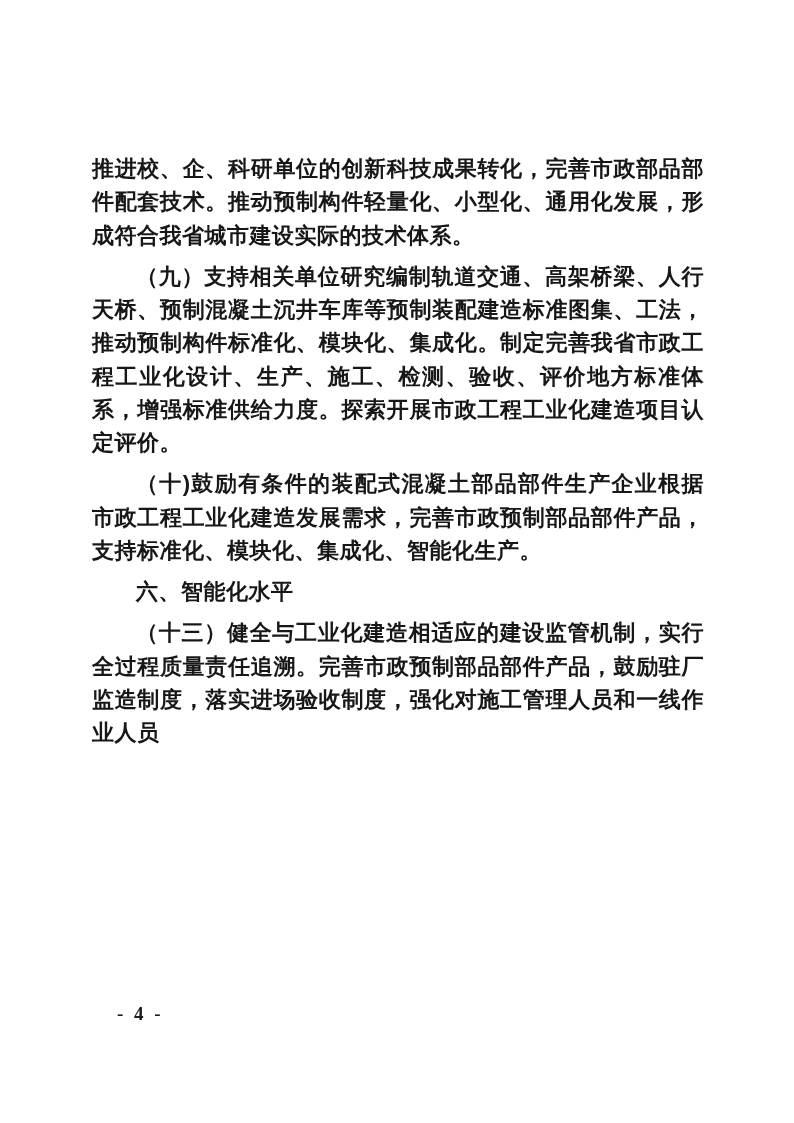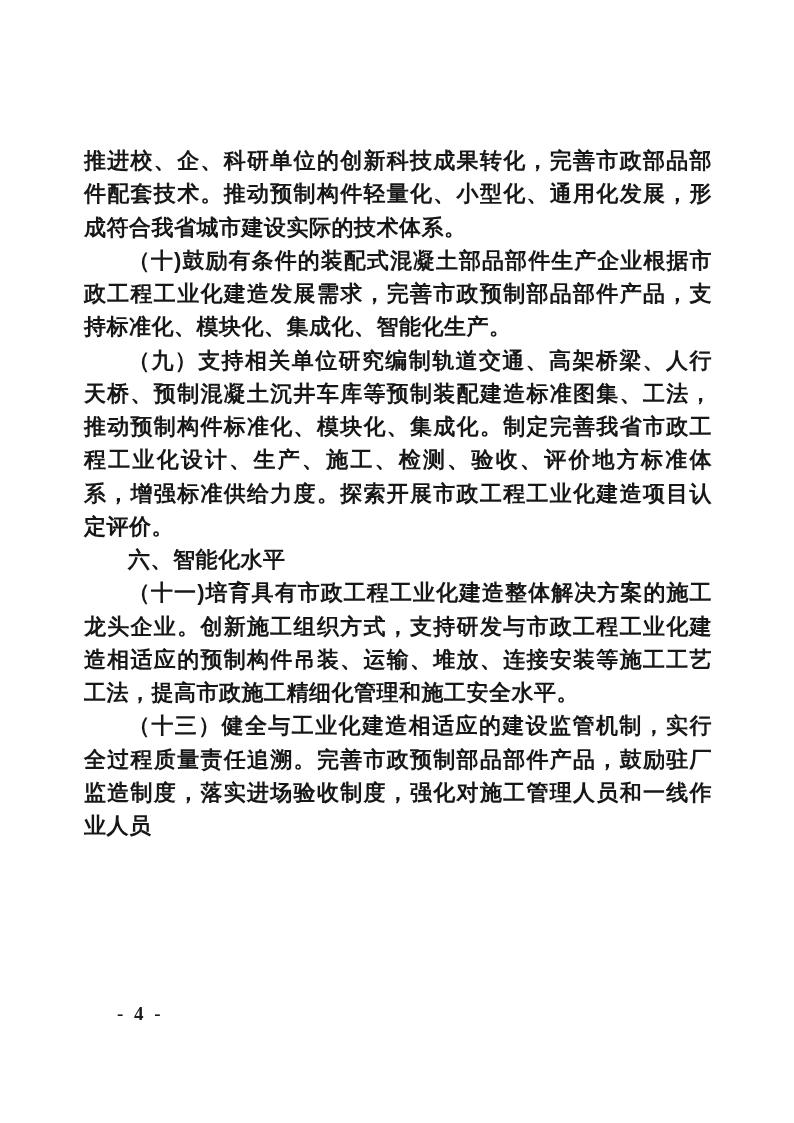--- a/index.html
+++ b/index.html
@@ -22,21 +22,21 @@
     width: 628px;
     color: #171717;
     font-size: 22px;
     line-height: 33.25px;
     font-weight: 600;
     text-align: justify;
     letter-spacing: 0.5px;
     word-break: break-all;
   }
   .para {
-    margin: 0;
+    margin: 8px;
     padding: 0;
     text-indent: 2em;
   }
   .para.no-indent {
     text-indent: 0;
   }
   .para.heading {
     text-align: left;
   }
   .page-number {
@@ -49,20 +49,19 @@
     letter-spacing: 3px;
     font-family: "Liberation Serif", serif;
   }
 </style>
 </head>
 <body>
 
 <div class="page">
   <div class="content">
     <p class="para no-indent">推进校、企、科研单位的创新科技成果转化，完善市政部品部件配套技术。推动预制构件轻量化、小型化、通用化发展，形成符合我省城市建设实际的技术体系。</p>
+    <p class="para">（九）支持相关单位研究编制轨道交通、高架桥梁、人行天桥、预制混凝土沉井车库等预制装配建造标准图集、工法，推动预制构件标准化、模块化、集成化。制定完善我省市政工程工业化设计、生产、施工、检测、验收、评价地方标准体系，增强标准供给力度。探索开展市政工程工业化建造项目认定评价。</p>
     <p class="para">（十)鼓励有条件的装配式混凝土部品部件生产企业根据市政工程工业化建造发展需求，完善市政预制部品部件产品，支持标准化、模块化、集成化、智能化生产。</p>
-    <p class="para">（九）支持相关单位研究编制轨道交通、高架桥梁、人行天桥、预制混凝土沉井车库等预制装配建造标准图集、工法，推动预制构件标准化、模块化、集成化。制定完善我省市政工程工业化设计、生产、施工、检测、验收、评价地方标准体系，增强标准供给力度。探索开展市政工程工业化建造项目认定评价。</p>
     <p class="para heading">六、智能化水平</p>
-    <p class="para">（十一)培育具有市政工程工业化建造整体解决方案的施工龙头企业。创新施工组织方式，支持研发与市政工程工业化建造相适应的预制构件吊装、运输、堆放、连接安装等施工工艺工法，提高市政施工精细化管理和施工安全水平。</p>
     <p class="para">（十三）健全与工业化建造相适应的建设监管机制，实行全过程质量责任追溯。完善市政预制部品部件产品，鼓励驻厂监造制度，落实进场验收制度，强化对施工管理人员和一线作业人员</p>
   </div>
   <div class="page-number">- 4 -</div>
 </div>
 
 </body></html>

